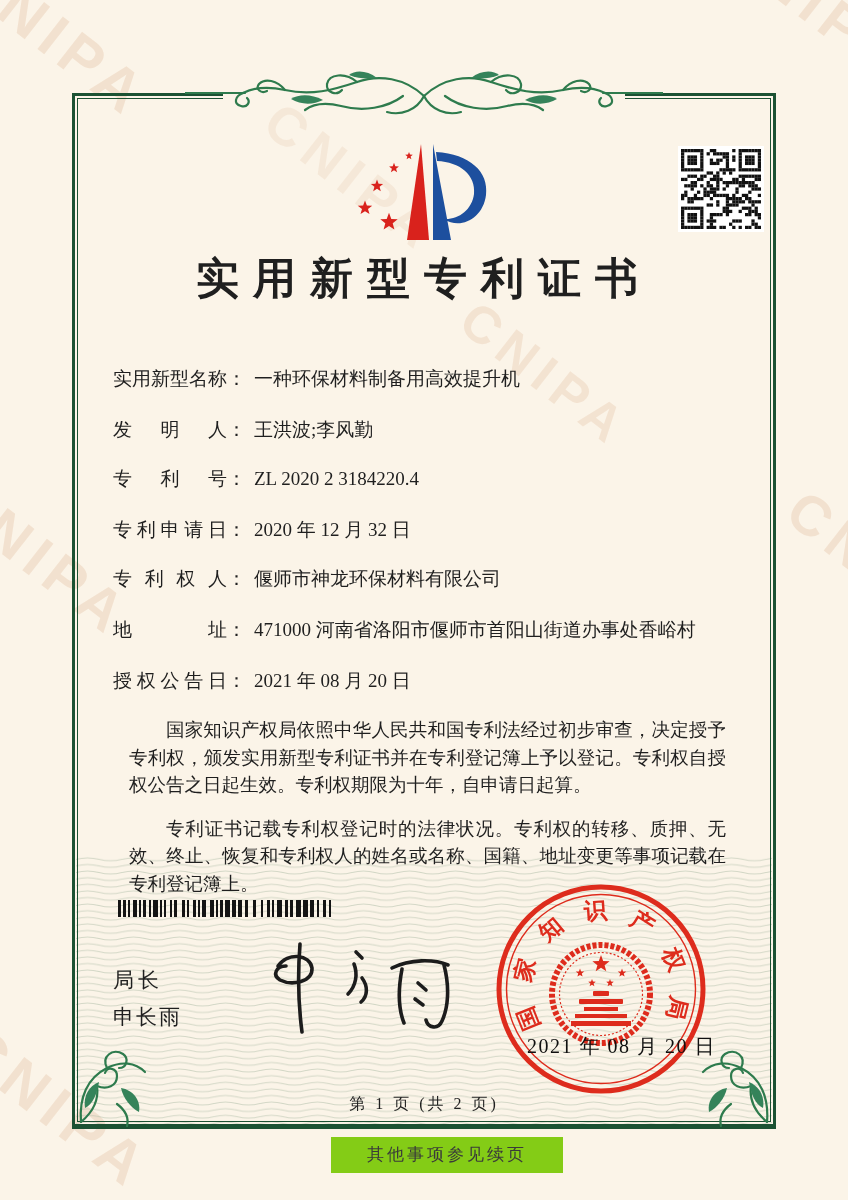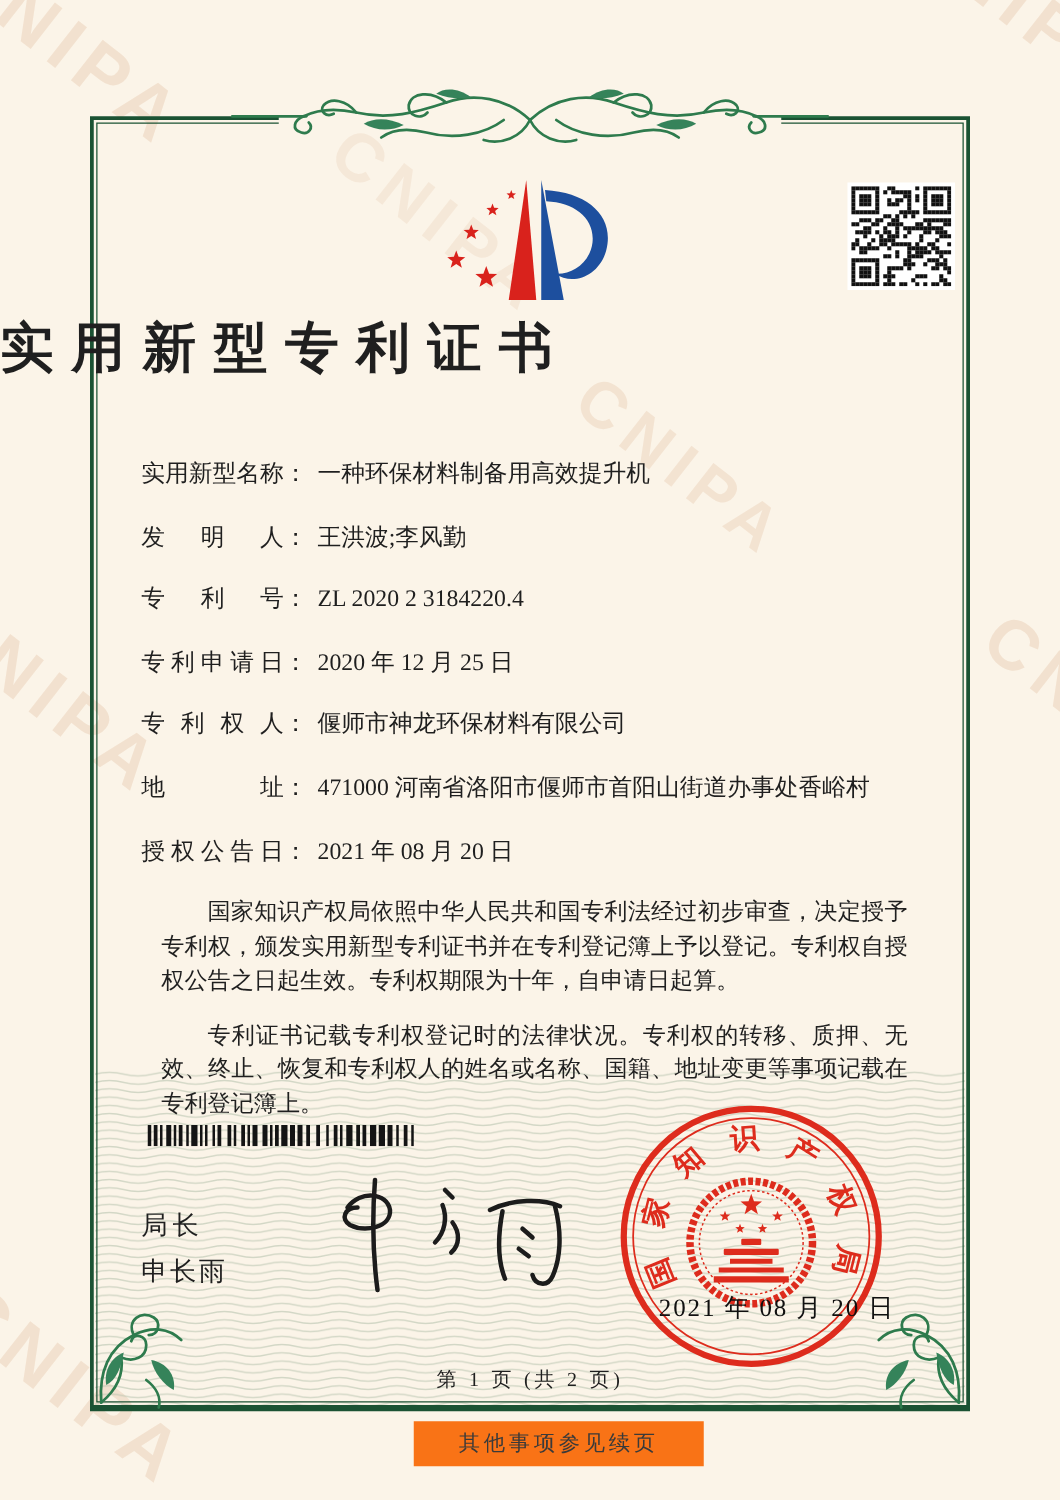--- a/index.html
+++ b/index.html
@@ -32,21 +32,21 @@
   .orn-corner{position:absolute;width:82px;height:84px;}
   .orn-bl{left:73px;top:1046px;}
   .orn-br{left:693px;top:1046px;transform:scaleX(-1);}
   
   .waves{position:absolute;left:76px;top:856px;width:696px;height:271px;z-index:0;}
   
   .certno{position:absolute;left:113px;top:150px;font-size:19px;letter-spacing:3px;z-index:2;}
   .logo{position:absolute;left:352px;top:140px;width:140px;height:112px;z-index:2;}
   .qr{position:absolute;left:678px;top:146px;width:86px;height:86px;background:#fff;padding:3px;box-sizing:border-box;z-index:2;}
   .title{
-    position:absolute;left:0;right:0;top:250px;
+    position:absolute;left:0;right:0;top:250px;text-align:center;
     font-size:43px;font-weight:bold;letter-spacing:14px;z-index:2;
   }
   
   .row{position:absolute;left:113px;font-size:19px;white-space:nowrap;z-index:2;}
   .jlab{display:inline-flex;justify-content:space-between;width:114px;vertical-align:bottom;}
   .sep{margin-right:8px;}
   .r1{top:366px;} .r2{top:417px;} .r3{top:466px;} .r4{top:517px;}
   .r5{top:566px;} .r6{top:617px;} .r7{top:668px;}
   .grant2{position:absolute;left:450px;top:668px;font-size:19px;white-space:nowrap;z-index:2;}
   
@@ -59,21 +59,21 @@
   .sig-name{position:absolute;left:113px;top:1003px;font-size:21px;letter-spacing:2px;z-index:2;}
   .sig-script{position:absolute;left:258px;top:936px;width:210px;height:104px;z-index:2;}
   
   .seal{position:absolute;left:494px;top:882px;width:214px;height:214px;z-index:3;opacity:.96;}
   .seal text{font-family:"Liberation Serif","DejaVu Serif",serif;font-weight:bold;}
   .seal-date{position:absolute;left:527px;top:1033px;font-size:20px;letter-spacing:1.5px;color:#101010;z-index:4;white-space:nowrap;}
   
   .page-num{position:absolute;left:0;right:0;top:1094px;text-align:center;font-size:16px;letter-spacing:3px;z-index:2;}
   .cont-note{
     position:absolute;left:331px;top:1137px;width:232px;height:36px;line-height:36px;
-    background:#f97316;text-align:center;font-size:17px;letter-spacing:3px;color:#3a3a3a;z-index:2;
+    background:#84cc16;text-align:center;font-size:17px;letter-spacing:3px;color:#3a3a3a;z-index:2;
   }
 </style>
 </head>
 <body>
 
 <div class="page">
 
   <div class="wm wm1">CNIPA</div>
   <div class="wm wm2">CNIPA</div>
   <div class="wm wm3">CNIPA</div>
@@ -478,21 +478,21 @@
         <span>号</span>
       </span><span class="sep">：</span><span>ZL 2020 2 3184220.4</span>
   </div>
   <div class="row r4">
     <span class="jlab">
         <span>专</span>
         <span>利</span>
         <span>申</span>
         <span>请</span>
         <span>日</span>
-      </span><span class="sep">：</span><span>2020 年 12 月 25 日</span>
+      </span><span class="sep">：</span><span>2020 年 12 月 32 日</span>
   </div>
   <div class="row r5">
     <span class="jlab">
         <span>专</span>
         <span>利</span>
         <span>权</span>
         <span>人</span>
       </span><span class="sep">：</span><span>偃师市神龙环保材料有限公司</span>
   </div>
   <div class="row r6">

